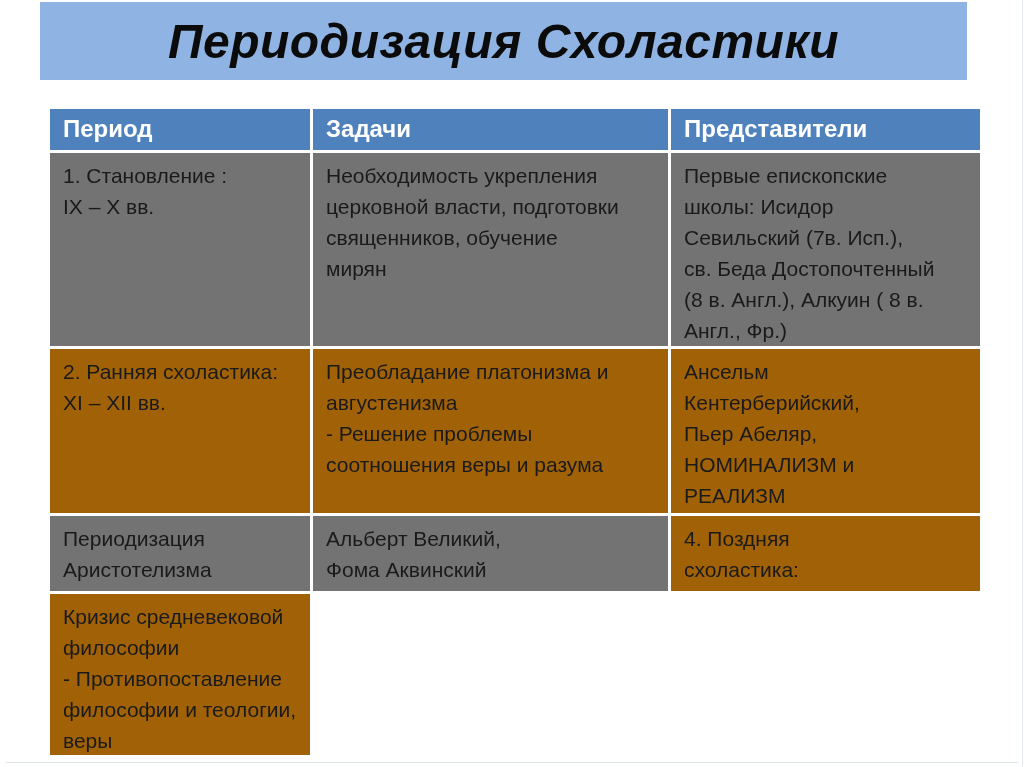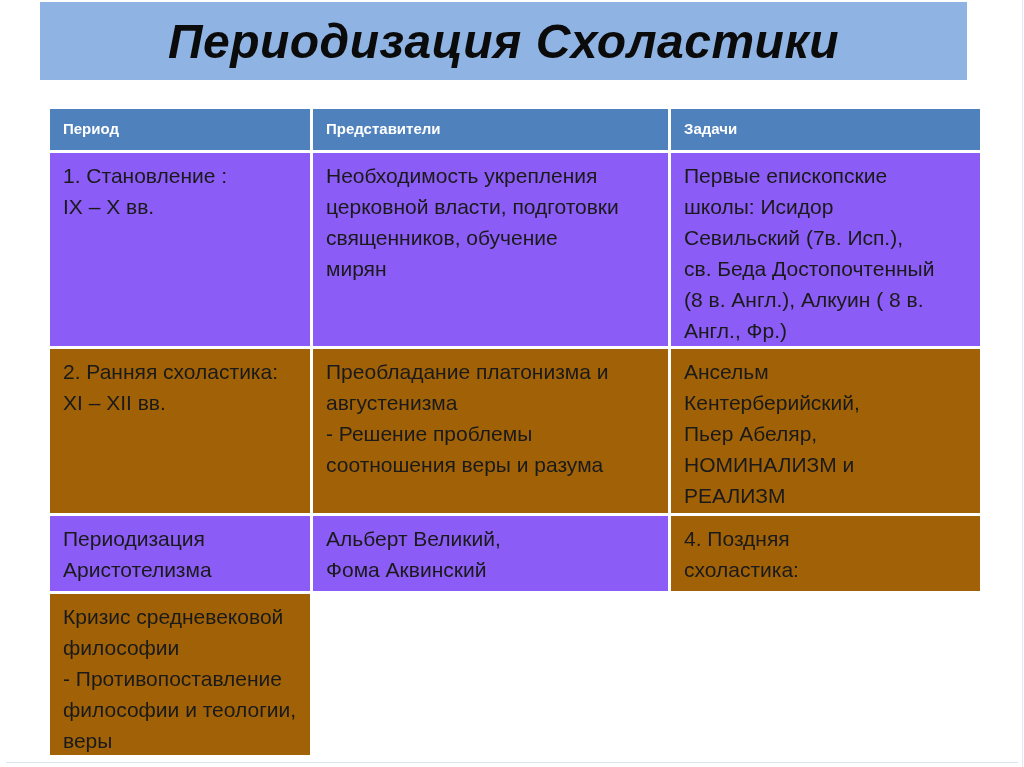--- a/index.html
+++ b/index.html
@@ -45,25 +45,25 @@
     font-size: 21px;
     line-height: 31px;
     color: #1a1a1a;
     white-space: pre-line;
     overflow: hidden;
   }
   .cell.header {
     background: #4F81BD;
     color: #ffffff;
     font-weight: bold;
-    font-size: 15px;
+    font-size: 24px;
     line-height: 28px;
     padding-top: 6px;
   }
-  .cell.band-dark  { background: #8b5cf6; }
+  .cell.band-dark  { background: #737373; }
   .cell.band-light { background: #a16207; }
 
   
   .edge-right {
     position: absolute; top: 0; right: 1px; width: 1px; height: 100%;
     background: #e3e8f1;
   }
   .edge-bottom {
     position: absolute; left: 6px; right: 6px; bottom: 4px; height: 1px;
     background: #dde4ef; border-radius: 2px;
@@ -74,22 +74,22 @@
 
 <div class="slide">
 
   <div class="title-box">
     <div class="title-text">Периодизация Схоластики</div>
   </div>
 
   <div class="scholastic-table">
 
     <div class="cell header">Период</div>
+    <div class="cell header">Задачи</div>
     <div class="cell header">Представители</div>
-    <div class="cell header">Задачи</div>
 
     <div class="cell band-dark">1. Становление :
 IX – X вв.</div>
     <div class="cell band-dark">Необходимость укрепления
 церковной власти, подготовки
 священников, обучение
 мирян</div>
     <div class="cell band-dark">Первые епископские
 школы: Исидор
 Севильский (7в. Исп.),

